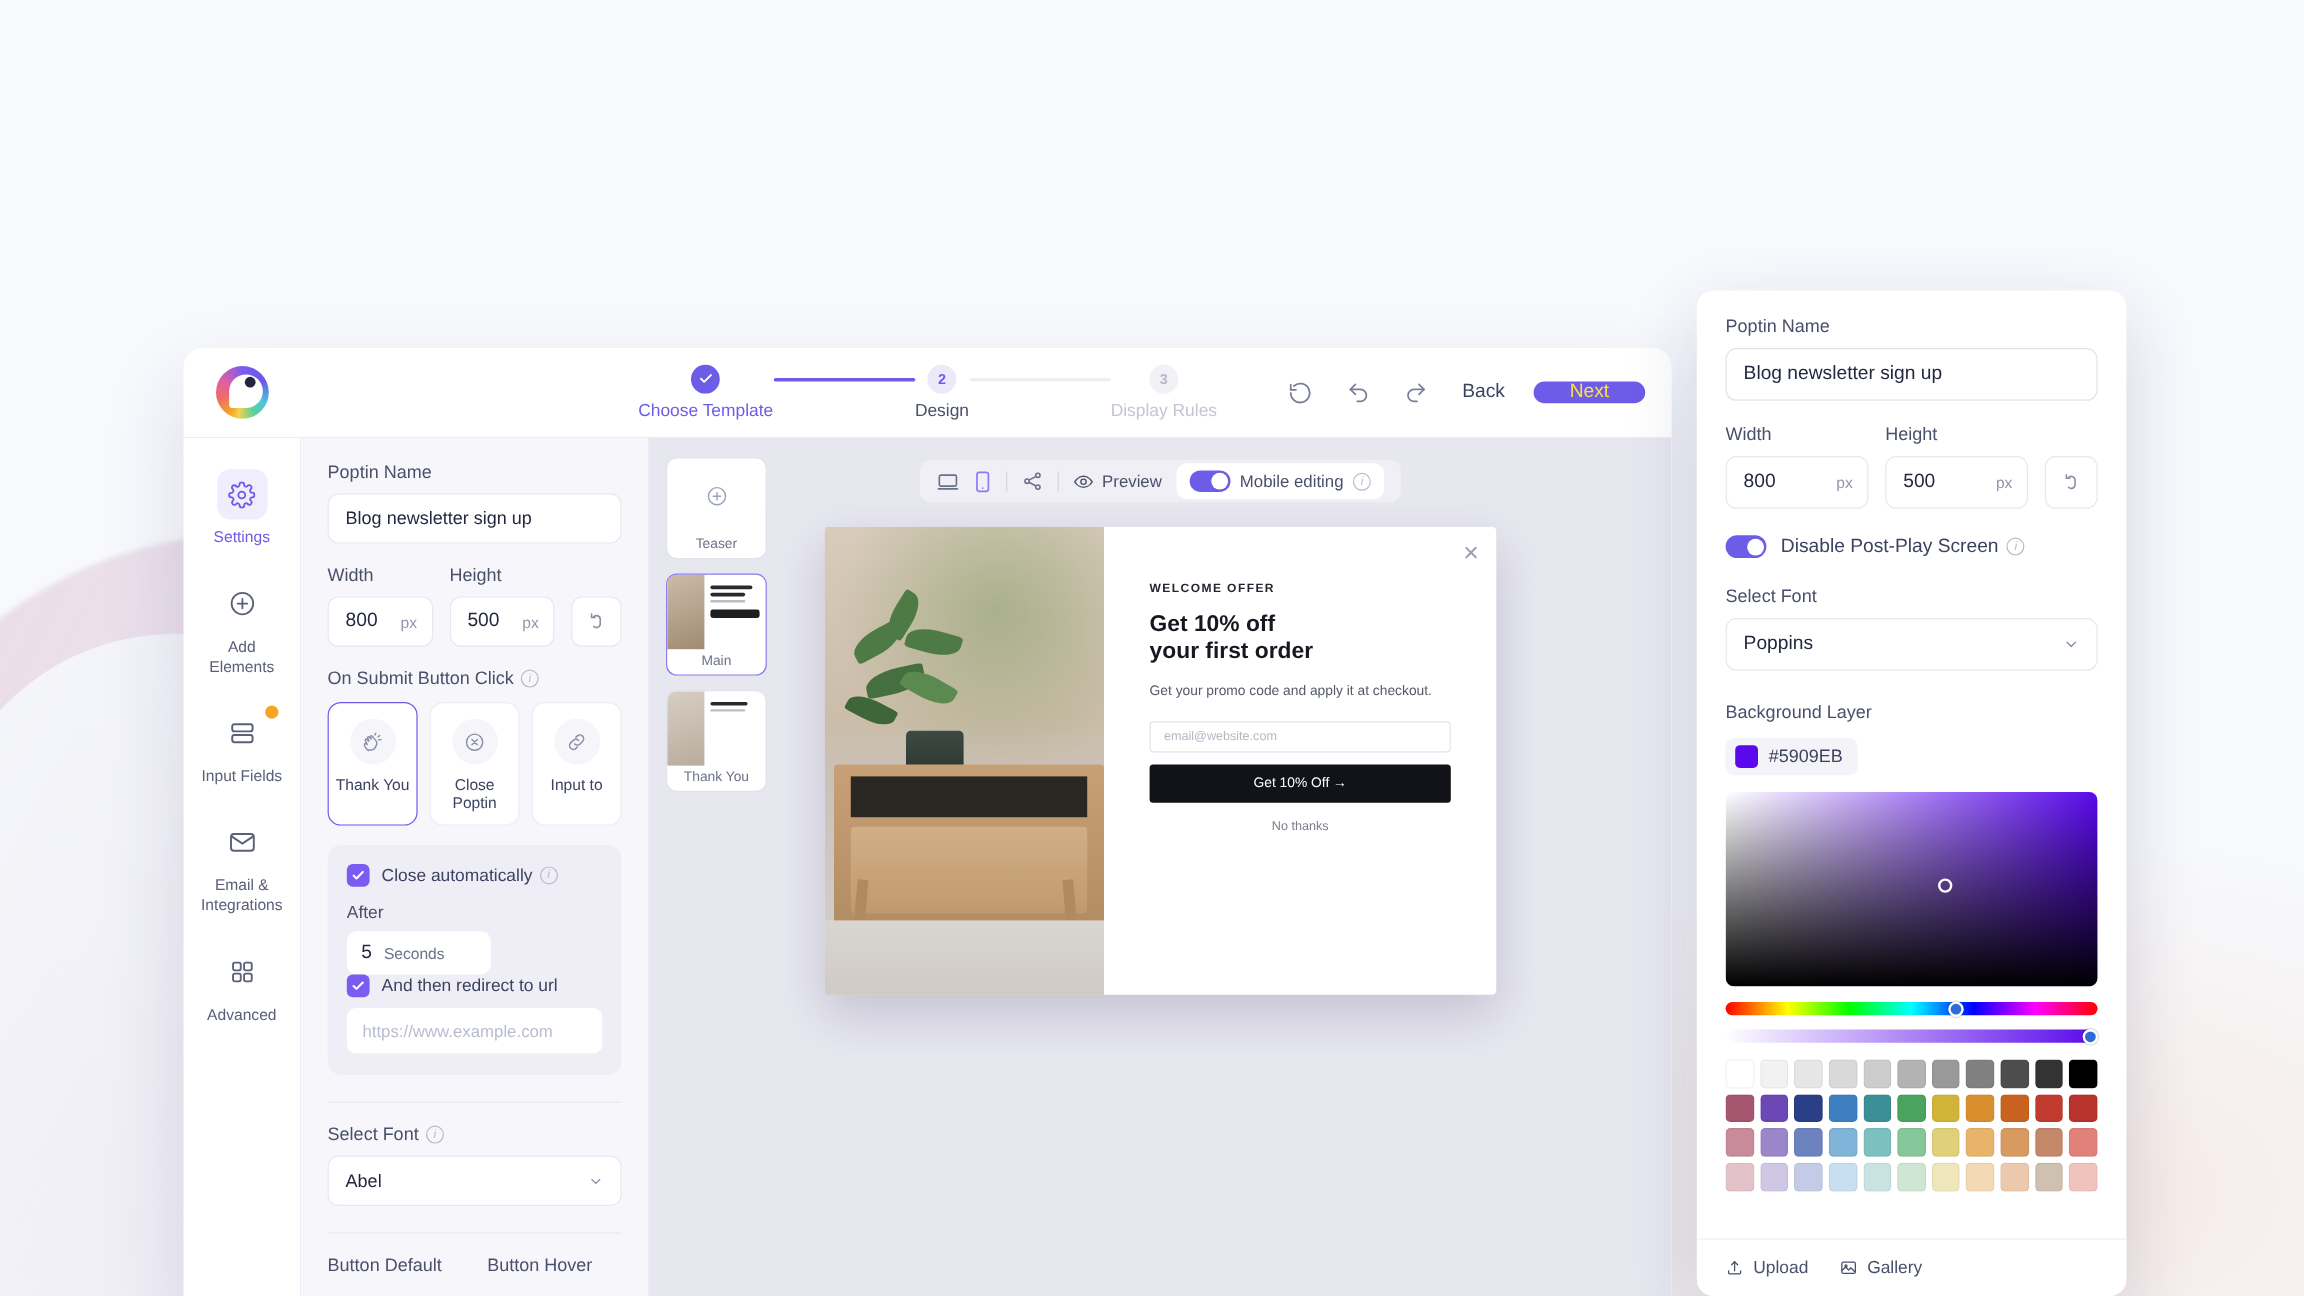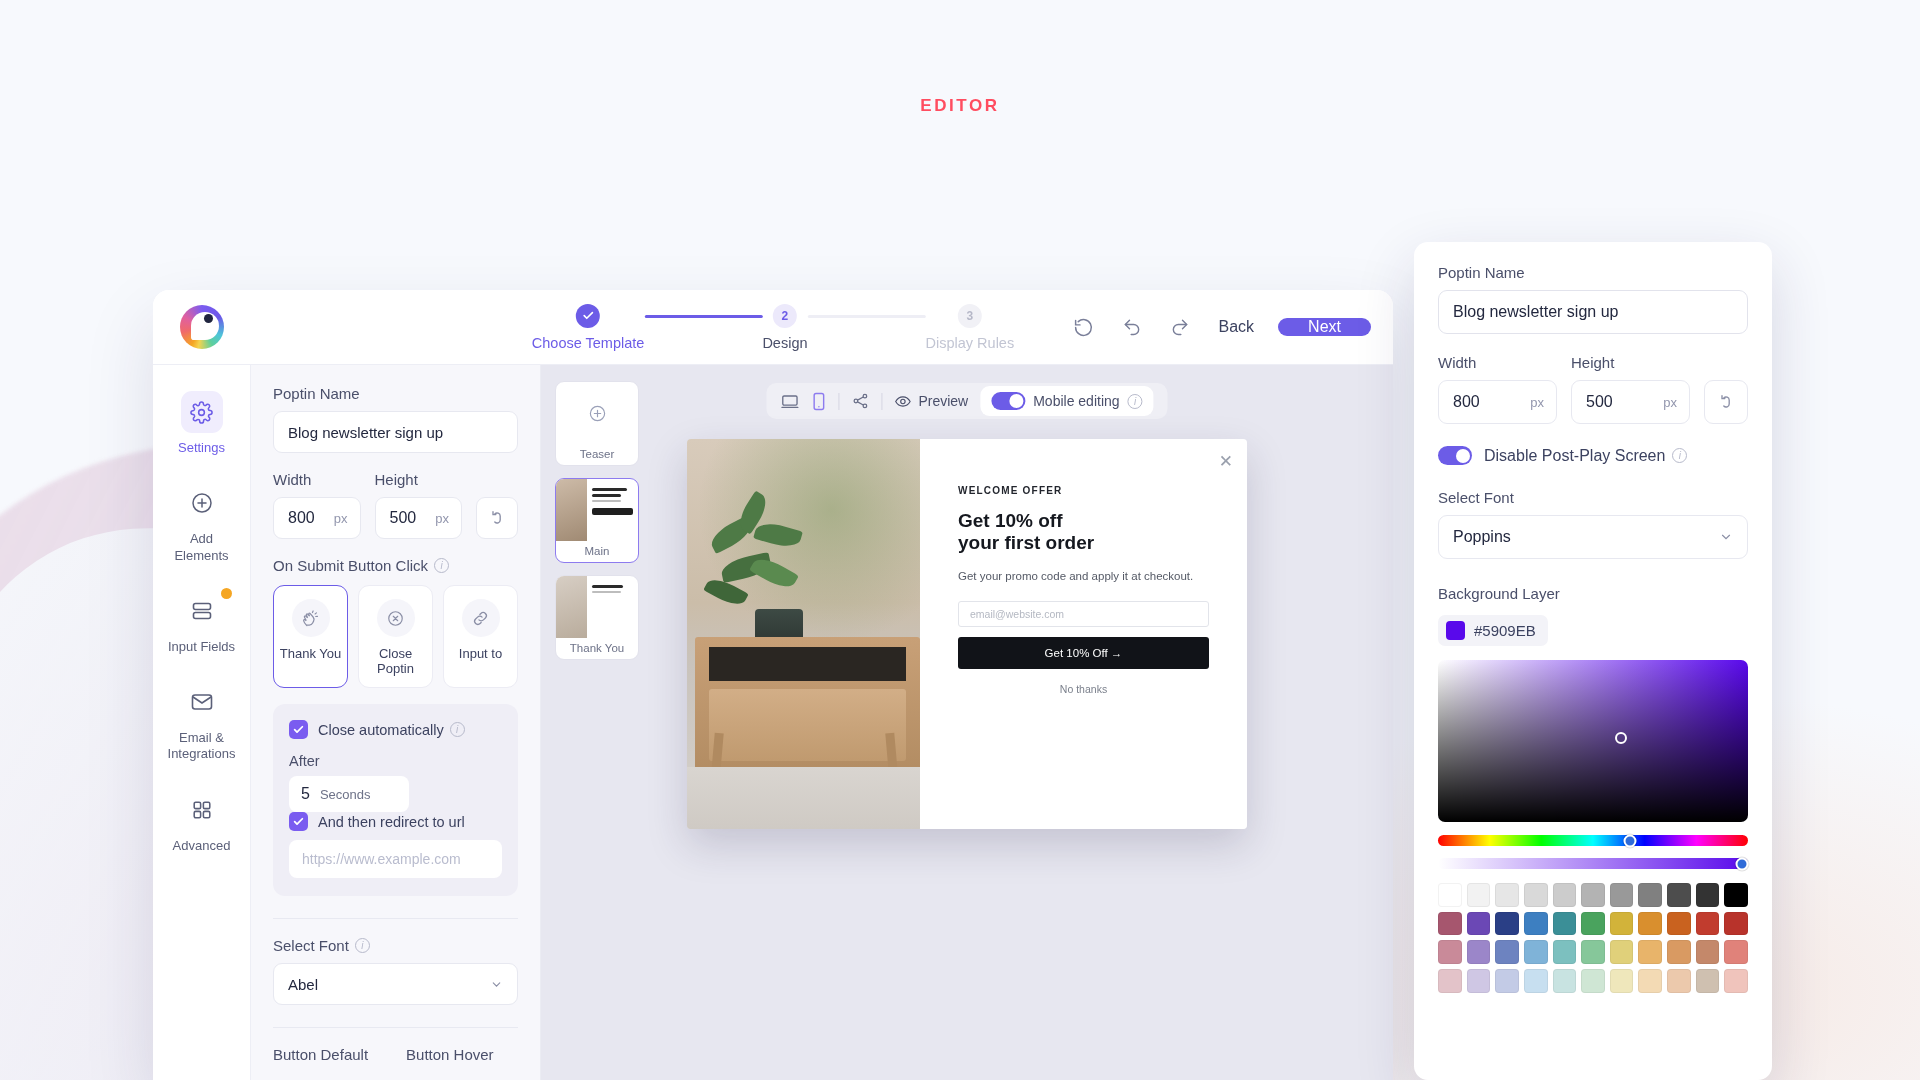--- a/index.html
+++ b/index.html
@@ -109,21 +109,21 @@
   .topbar-right {
     margin-left: auto; display: flex; align-items: center; gap: 18px;
     padding-right: 22px;
   }
   .icon-btn {
     width: 30px; height: 30px; display: flex; align-items: center; justify-content: center;
     color: #7a7f99; cursor: pointer;
   }
   .back-btn { font-size: 16px; color: #3c4260; padding: 0 6px; }
   .next-btn {
-    background: #6c5ce7; color: #ffffff; border-radius: 9px;
+    background: #6c5ce7; color: #fde047; border-radius: 9px;
     padding: 0 30px; font-size: 16px; white-space: nowrap;
   }
 
   
   .app-body { display: flex; height: calc(790px - 75px); }
 
   
   .rail {
     width: 98px; border-right: 1px solid #edeef5; background: #fff;
     padding-top: 26px; flex-shrink: 0;
@@ -418,21 +418,20 @@
   .sel-caret { color: #8b8fa6; }
 </style>
 </head>
 <body>
 
 <div class="page-bg"></div>
 <div class="swoosh"></div>
 <div class="swoosh2"></div>
 
 <div class="hero">
-  <div class="hero-eyebrow">EDITOR</div>
 </div>
 
 <div class="app-window">
 
   <div class="topbar">
     <div class="logo-wrap">
         <div class="logo"></div>
       </div>
 
     <div class="stepper">
@@ -868,13 +867,31 @@
       <div class="gsw" style="background: rgb(199, 223, 240);"></div>
       <div class="gsw" style="background: rgb(200, 227, 225);"></div>
       <div class="gsw" style="background: rgb(207, 230, 212);"></div>
       <div class="gsw" style="background: rgb(239, 231, 187);"></div>
       <div class="gsw" style="background: rgb(243, 218, 180);"></div>
       <div class="gsw" style="background: rgb(236, 201, 172);"></div>
       <div class="gsw" style="background: rgb(207, 192, 176);"></div>
       <div class="gsw" style="background: rgb(240, 196, 188);"></div>
     </div>
 
+  <div class="rp-footer">
+    <div class="foot-btn">
+      <svg width="15" height="15" viewBox="0 0 24 24" fill="none" stroke="currentColor" stroke-width="1.7" stroke-linecap="round" stroke-linejoin="round">
+          <path d="M12 16V4"></path>
+          <path d="M8 8l4-4 4 4"></path>
+          <path d="M4 16v2.5A1.5 1.5 0 0 0 5.5 20h13a1.5 1.5 0 0 0 1.5-1.5V16"></path>
+        </svg>
+      <span>Upload</span>
+    </div>
+    <div class="foot-btn">
+      <svg width="15" height="15" viewBox="0 0 24 24" fill="none" stroke="currentColor" stroke-width="1.7" stroke-linejoin="round">
+          <rect x="3" y="4.5" width="18" height="15" rx="2"></rect>
+          <path d="M3 16l5-5 4 4 3-3 6 6"></path>
+          <circle cx="8.5" cy="9.5" r="1.4"></circle>
+        </svg>
+      <span>Gallery</span>
+    </div>
+  </div>
 </div>
 
 </body></html>

